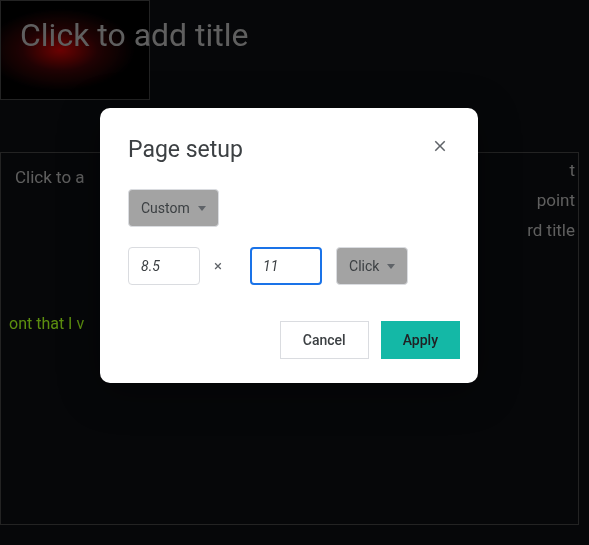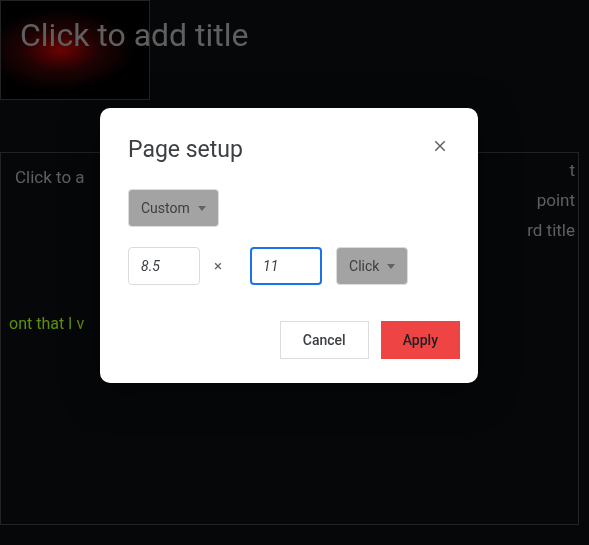--- a/index.html
+++ b/index.html
@@ -32,21 +32,21 @@
     .caret { width: 0; height: 0; border-left: 4px solid transparent; border-right: 4px solid transparent; border-top: 5px solid #5f6368; }
     
     .dims-row { display: flex; align-items: center; gap: 14px; margin-top: 20px; margin-bottom: 36px; }
     .dim-input { width: 72px; border: 1px solid #dadce0; border-radius: 4px; padding: 10px 12px; font-size: 14px; color: #3c4043; outline: none; font-style: italic; }
     .dim-input.focused { border: 2px solid #1a73e8; padding: 9px 11px; margin-left: 14px; }
     .times { color: #5f6368; font-size: 15px; }
     
     .btn-row { display: flex; justify-content: flex-end; gap: 12px; }
     .btn { border-radius: 0; padding: 10px 22px; font-size: 14px; font-weight: 500; cursor: pointer; border: none; }
     .btn-cancel { background: #fff; border: 1px solid #dadce0; color: #3c4043; }
-    .btn-apply { background: #ef4444; color: #202124; }
+    .btn-apply { background: #14b8a6; color: #202124; }
   </style>
 </head>
 <body>
 
 <div class="slide-area">
   <div class="thumb-region">
     <div class="thumb-img"></div>
   </div>
   <div class="title-placeholder">Click to add title</div>
 

